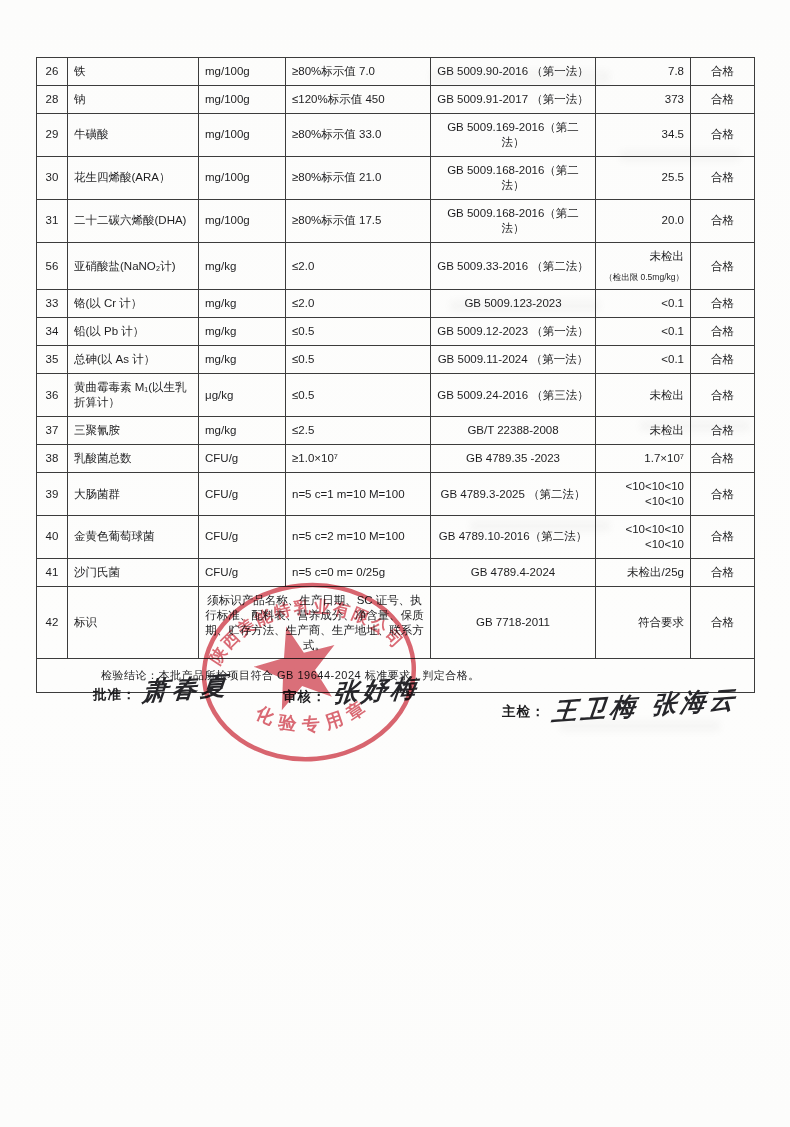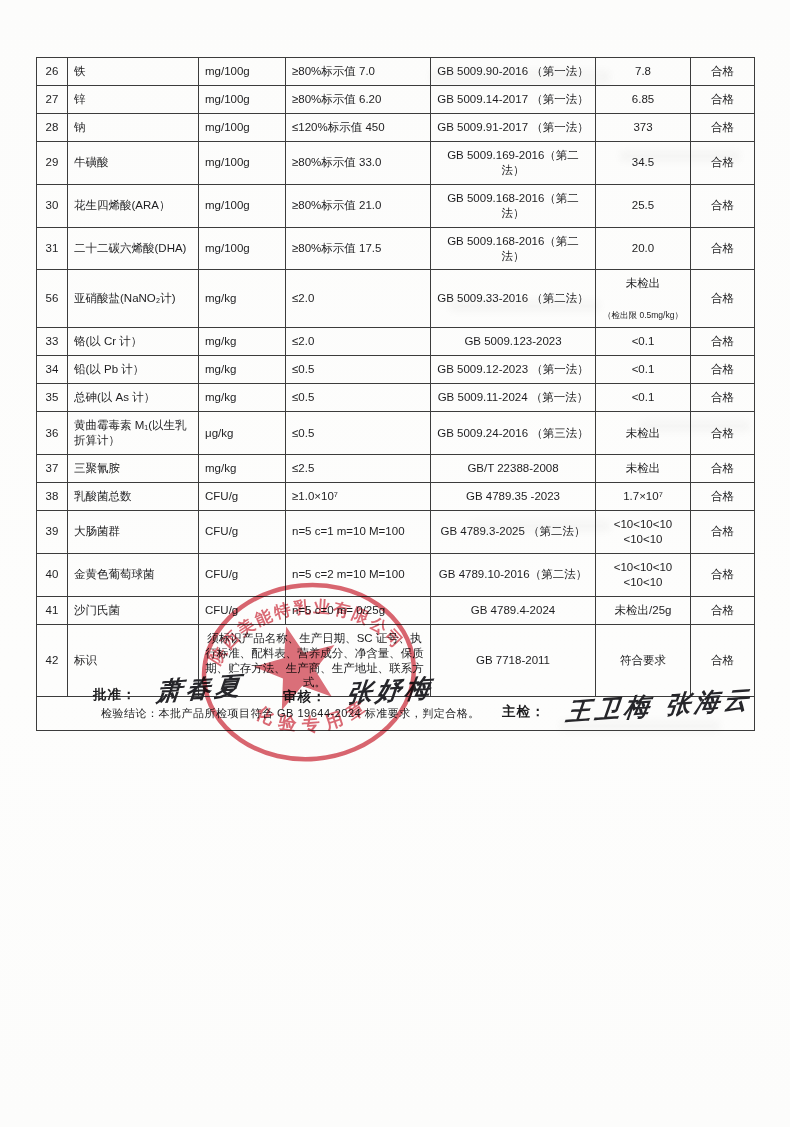--- a/index.html
+++ b/index.html
@@ -27,31 +27,31 @@
     padding:6px 6px;
     vertical-align:middle;
     color:#1d1d1f;
     background:transparent;
   }
   td.c-no{text-align:center;padding:6px 2px;}
   td.c-item{text-align:left;padding-left:9px;}
   td.c-unit{text-align:left;padding-left:9px;}
   td.c-req{text-align:left;padding-left:9px;}
   td.c-method{text-align:center;padding-left:8px;}
-  td.c-result{text-align:center;white-space:pre-line;}
+  td.c-result{text-align:right;white-space:pre-line;}
   td.c-verdict{text-align:center;}
-  .result-note{font-size:8.5px;margin-top:19px;white-space:nowrap;}
+  .result-note{font-size:8.5px;margin-top:9px;white-space:nowrap;}
   td.merged-req{text-align:center;padding-left:9px;line-height:1.35;}
   tfoot td.conclusion-cell{
     text-align:left;padding:9px 10px 9px 64px;font-size:11px;letter-spacing:.5px;
   }
 
   
   .sign-row{position:absolute;left:0;top:672px;width:790px;height:70px;}
-  .sig-group{position:absolute;display:flex;align-items:flex-start;gap:20px;}
+  .sig-group{position:absolute;display:flex;align-items:flex-start;gap:6px;}
   .sig-label{font-size:13.5px;font-weight:bold;padding-top:14px;letter-spacing:1px;}
   .sig-name{
     font-family:"DejaVu Serif","Liberation Serif",serif;
     font-style:italic;font-weight:600;font-size:25px;color:#26262a;
     transform:rotate(-4deg) skewX(-10deg);letter-spacing:4px;white-space:nowrap;
   }
   .sig-approve{left:93px;top:0;}
   .sig-review{left:283px;top:2px;}
   .sig-inspect{left:502px;top:17px;}
 
@@ -86,29 +86,20 @@
         <col style="width:64px">
     </colgroup>
     <tbody id="rows-tbody">
         <tr>
           <td class="c-no">26</td>
           <td class="c-item">铁</td>
           <td class="c-unit">mg/100g</td>
           <td class="c-req">≥80%标示值 7.0</td>
           <td class="c-method">GB 5009.90-2016 （第一法）</td>
           <td class="c-result">7.8</td>
-          <td class="c-verdict">合格</td>
-        </tr>
-        <tr>
-          <td class="c-no">27</td>
-          <td class="c-item">锌</td>
-          <td class="c-unit">mg/100g</td>
-          <td class="c-req">≥80%标示值 6.20</td>
-          <td class="c-method">GB 5009.14-2017 （第一法）</td>
-          <td class="c-result">6.85</td>
           <td class="c-verdict">合格</td>
         </tr>
         <tr>
           <td class="c-no">28</td>
           <td class="c-item">钠</td>
           <td class="c-unit">mg/100g</td>
           <td class="c-req">≤120%标示值 450</td>
           <td class="c-method">GB 5009.91-2017 （第一法）</td>
           <td class="c-result">373</td>
           <td class="c-verdict">合格</td>

